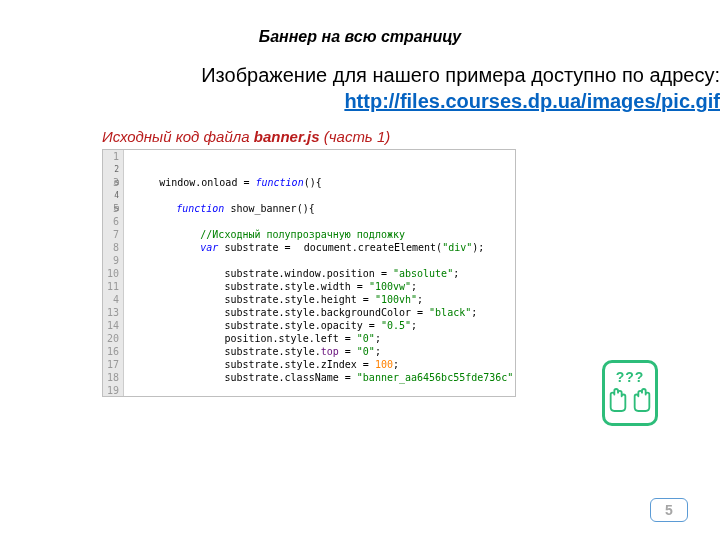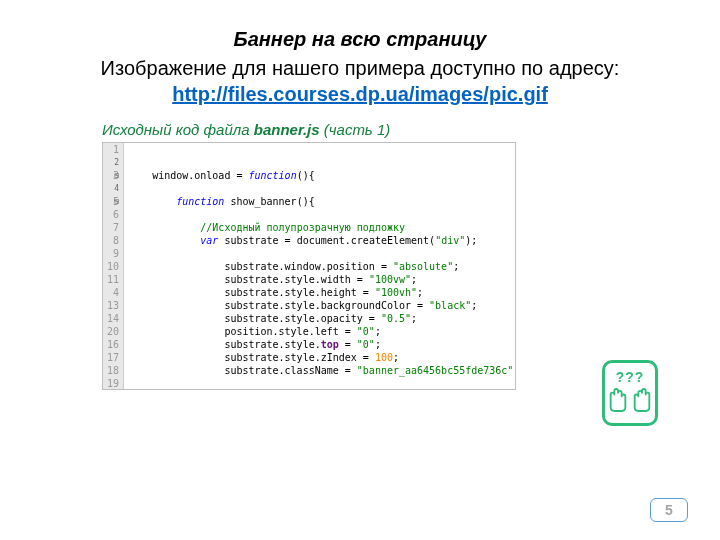--- a/index.html
+++ b/index.html
@@ -7,42 +7,42 @@
     margin: 0;
     width: 720px;
     height: 540px;
     background: #ffffff;
     font-family: Arial, sans-serif;
     position: relative;
     overflow: hidden;
   }
   .slide-title {
     text-align: center;
-    font-size: 20px;
+    font-size: 16px;
     font-style: italic;
     font-weight: bold;
     color: #000;
     padding-top: 28px;
   }
   .intro {
-    text-align: center;
+    text-align: right;
     font-size: 20px;
     color: #000;
-    margin-top: 4px;
+    margin-top: 16px;
     line-height: 1.3;
   }
   .intro a {
     color: #0563c1;
     text-decoration: underline;
     font-weight: bold;
   }
   .caption {
     font-style: italic;
     font-size: 15px;
-    color: #15803d;
+    color: #b91c1c;
     margin: 14px 0 2px 102px;
     max-width: 310px;
     line-height: 1.25;
   }
   .caption b { font-weight: bold; }
   .code-box {
     margin-left: 102px;
     width: 414px;
     height: 248px;
     border: 1px solid #bfbfbf;
@@ -64,22 +64,22 @@
   .gutter div { height: 13px; }
   .gutter .fold { position: relative; font-size: 8px; color: #666; }
   .code {
     flex: 1;
     background: #ffffff;
     padding-left: 4px;
     white-space: pre;
     color: #000;
   }
   .kw { color: #0000ff; font-style: italic; }       
-  .glob { color: #000; }
-  .topkw { color: #660e7a; font-weight: bold; } 
+  .glob { color: #000; margin-left: 7px; }
+  .topkw { color: #660e7a; font-weight: normal; } 
   .str { color: #008000; }
   .num { color: #ff8000; }
   .com { color: #008000; }
   .questions {
     position: absolute;
     right: 62px;
     top: 360px;
     width: 56px;
     height: 66px;
     border: 3px solid #2dbd7a;

